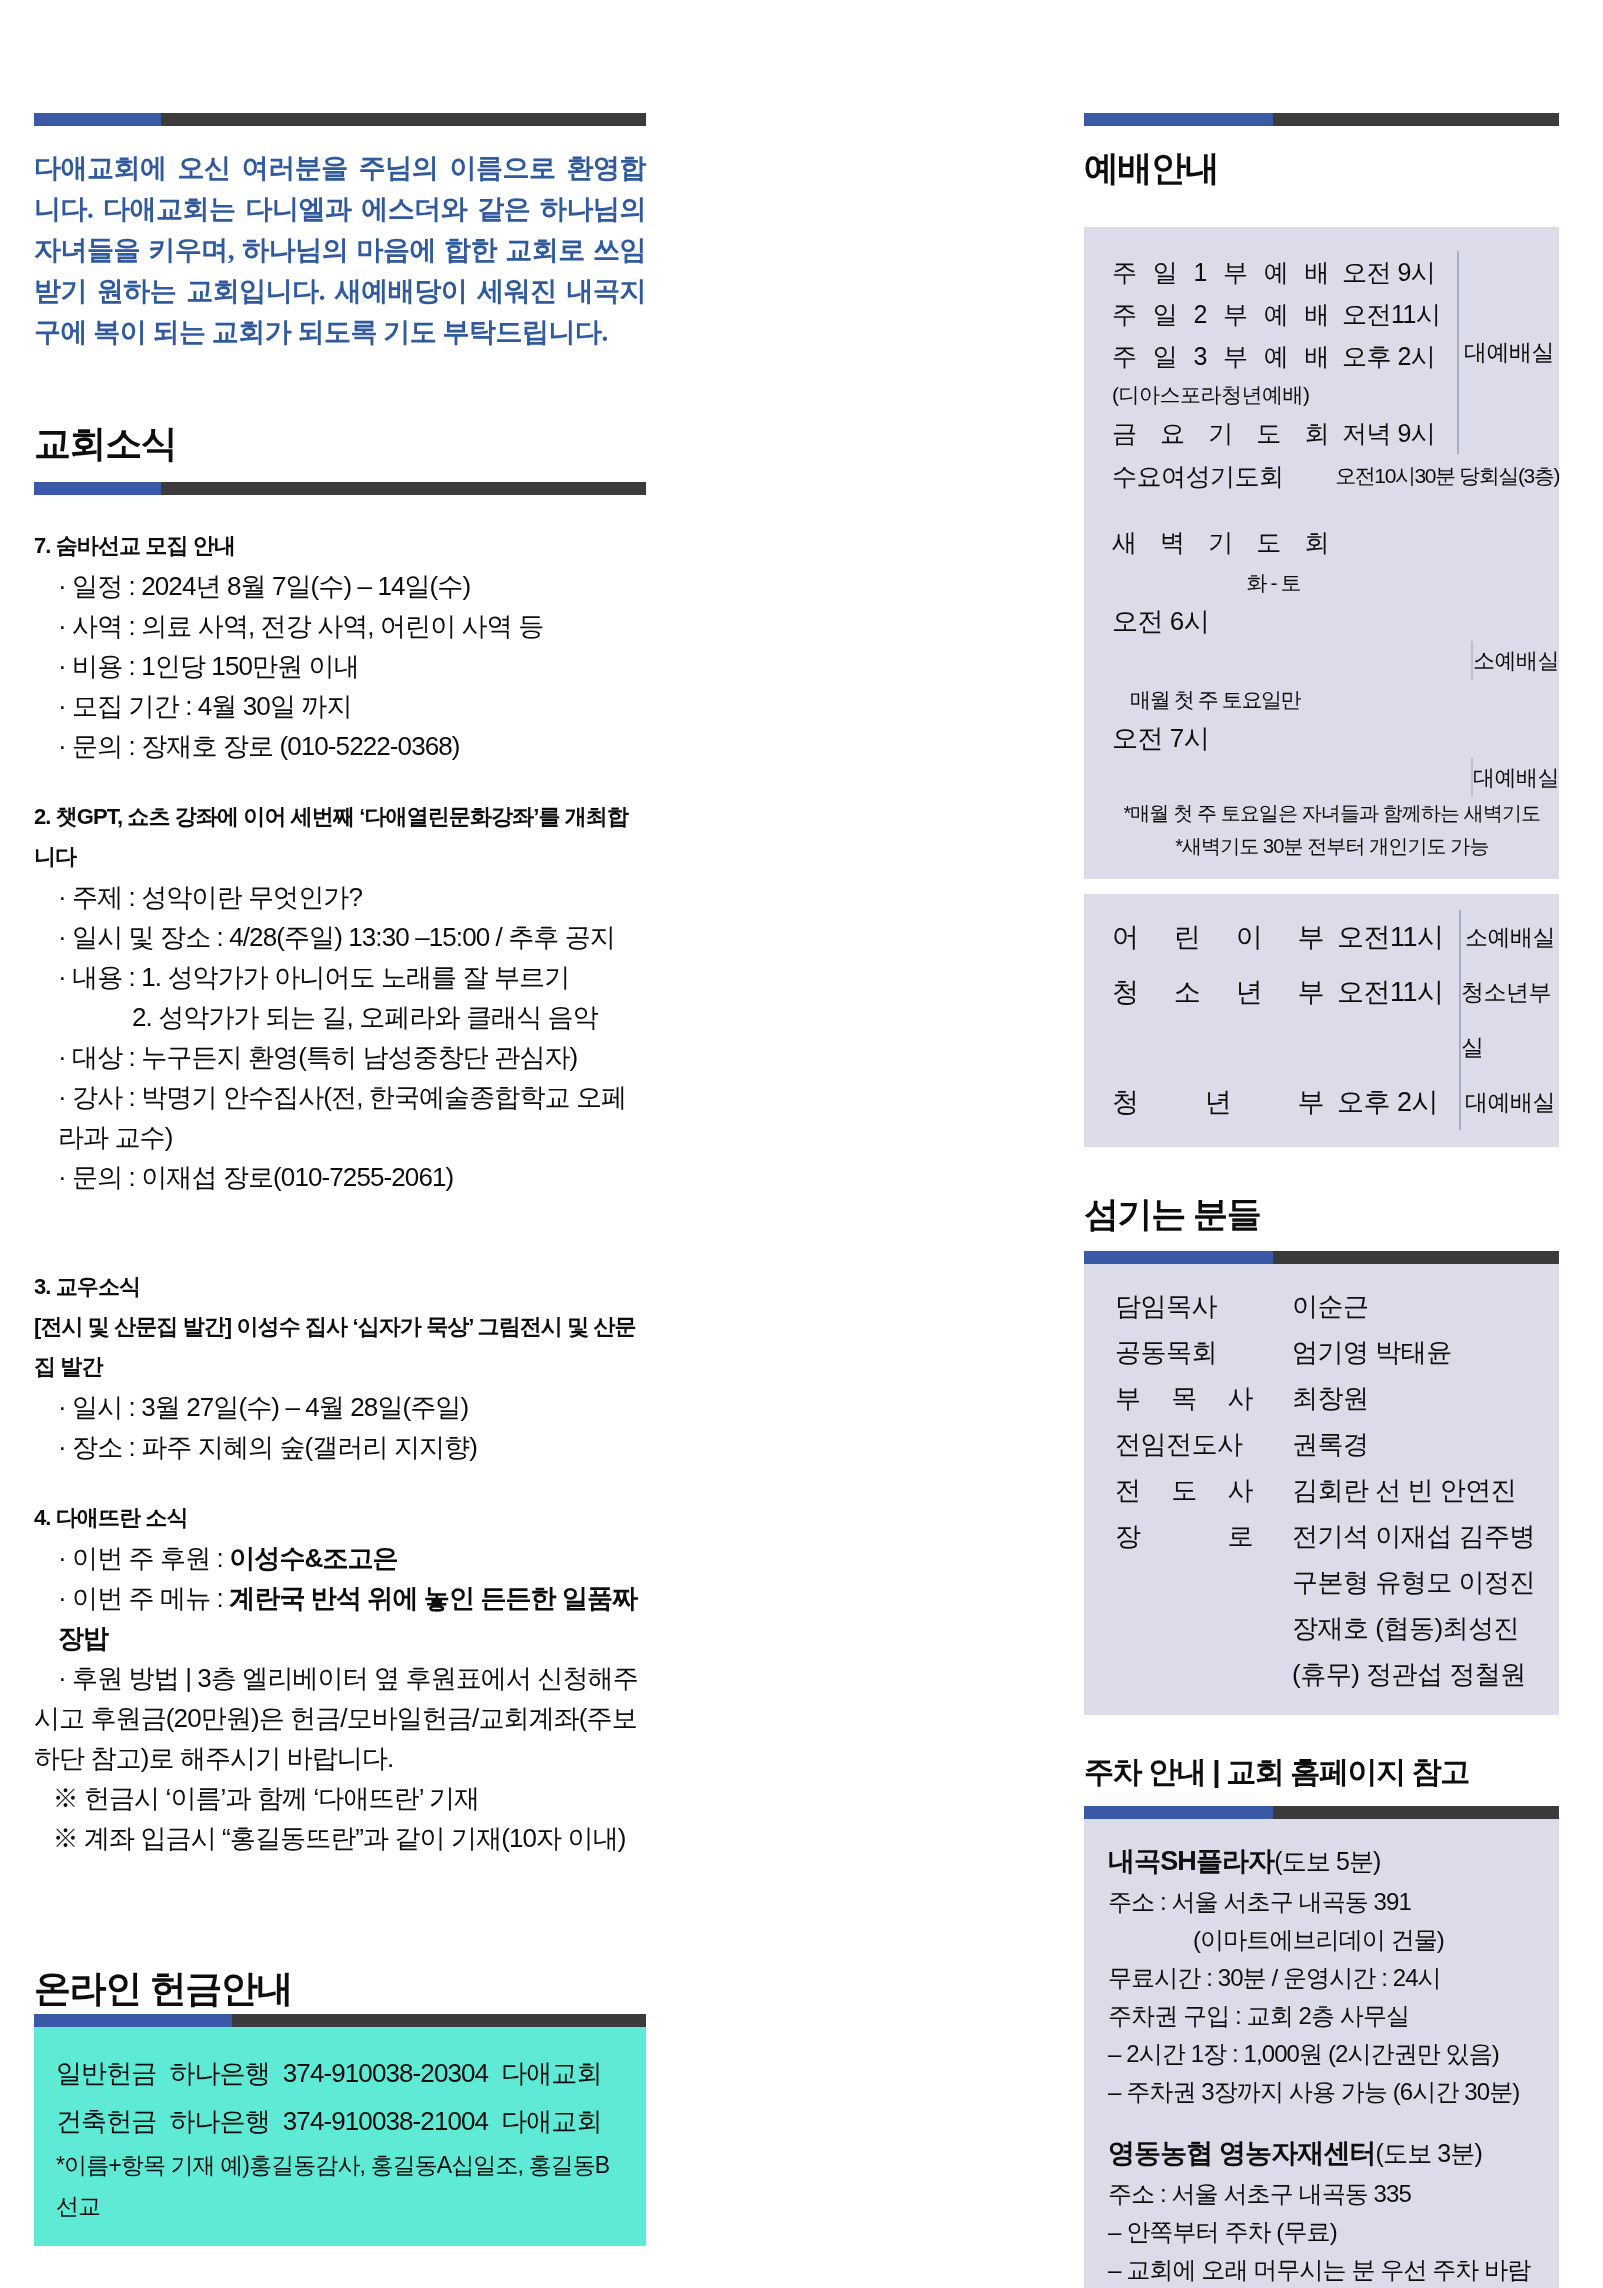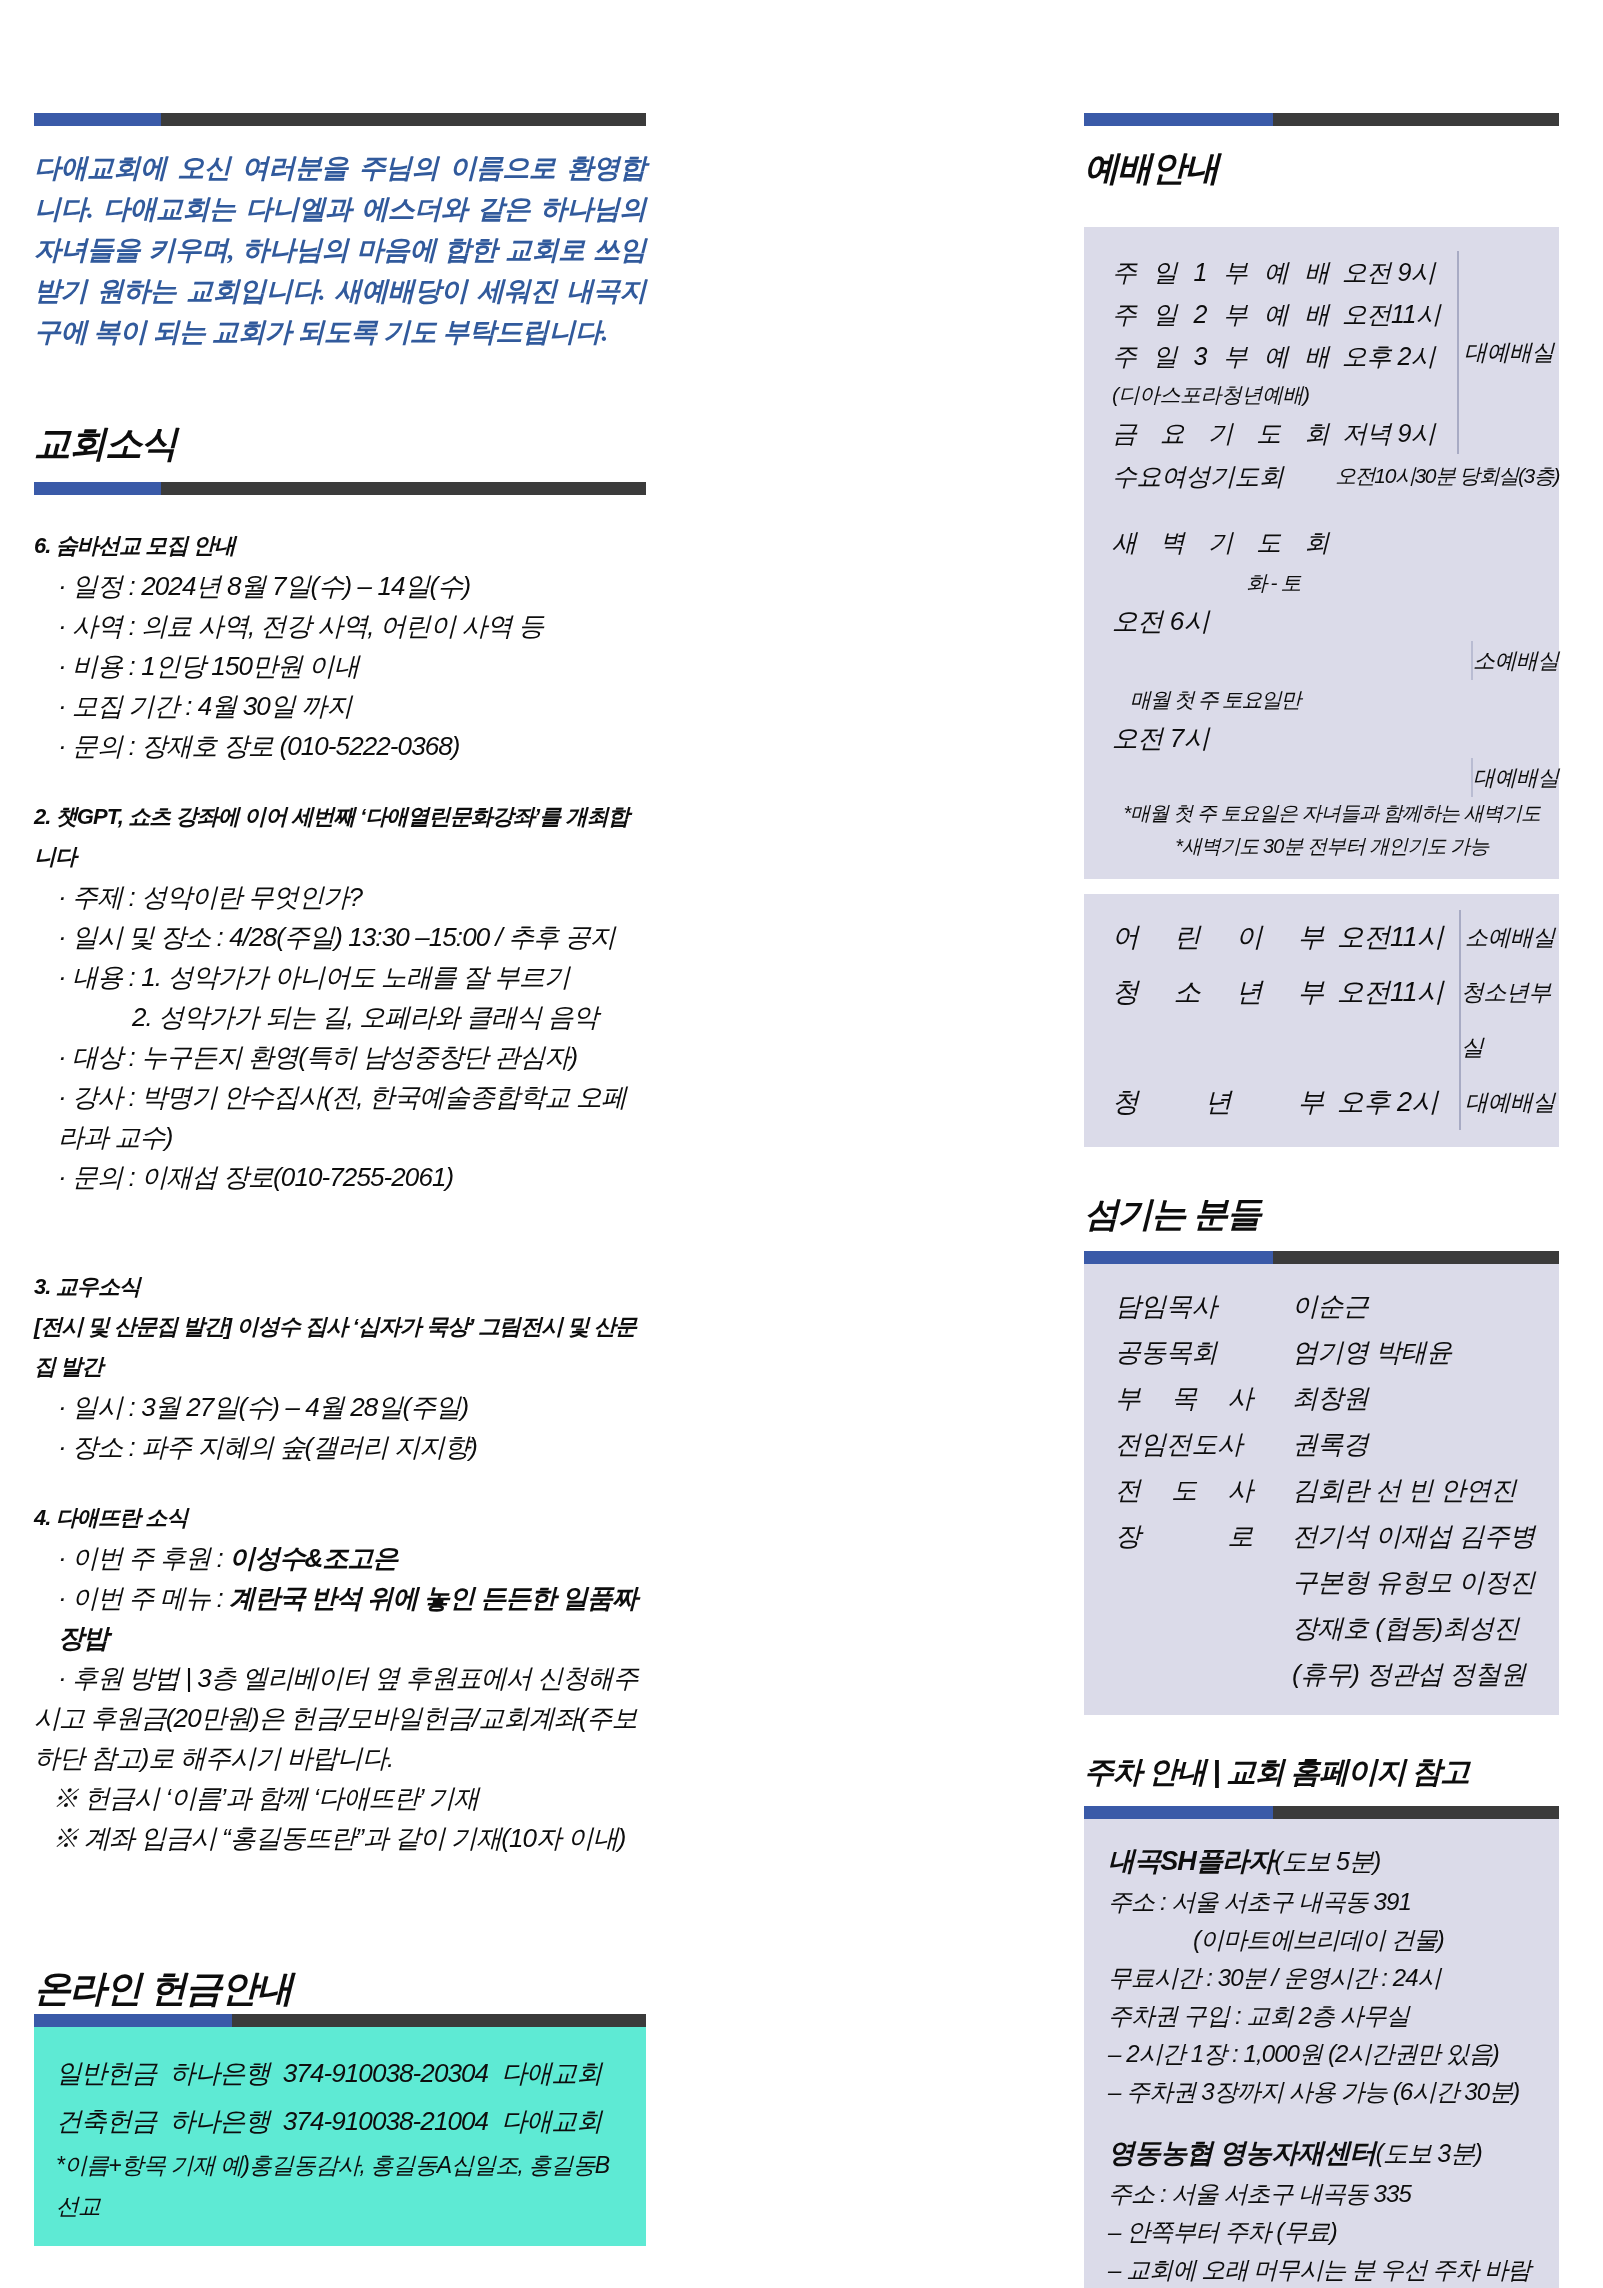--- a/index.html
+++ b/index.html
@@ -1,21 +1,21 @@
 <!DOCTYPE html>
 <html style="font-size:14.8px"><head>
 <meta charset="utf-8">
 <style>
   html,body{margin:0;padding:0;}
   body{
     width:1603px;height:2289px;position:relative;background:#ffffff;
     font-family:"Liberation Sans", sans-serif;color:#0d0d0d;
     letter-spacing:-0.5px;
   }
-  .page{position:absolute;inset:0;overflow:hidden;font-style:italic;}
+  .page{position:absolute;inset:0;overflow:hidden;}
 
   
   .bar{height:13px;background:#3b3b3b;position:relative;}
   .bar::before{content:"";position:absolute;left:0;top:0;bottom:0;background:#3a5aa8;}
   .bar-b138::before{width:127px;}
   .bar-b205::before{width:189px;}
   .bar-b215::before{width:198px;}
 
   
   .col-left{position:absolute;left:34px;top:100px;width:612px;}
@@ -110,21 +110,21 @@
     <div class="bar bar-b138"></div>
 
     <p class="welcome">다애교회에 오신 여러분을 주님의 이름으로 환영합니다. 다애교회는 다니엘과 에스더와 같은 하나님의 자녀들을 키우며, 하나님의 마음에 합한 교회로 쓰임 받기 원하는 교회입니다. 새예배당이 세워진 내곡지구에 복이 되는 교회가 되도록 기도 부탁드립니다.</p>
 
     <h2 class="h-left">교회소식</h2>
     <div class="bar bar-b138"></div>
 
     <div class="news">
 
       <div class="news-item">
-        <div class="nt">6. 숨바선교 모집 안내</div>
+        <div class="nt">7. 숨바선교 모집 안내</div>
         <div class="nl">· 일정 : 2024년 8월 7일(수) – 14일(수)</div>
         <div class="nl">· 사역 : 의료 사역, 전강 사역, 어린이 사역 등</div>
         <div class="nl">· 비용 : 1인당 150만원 이내</div>
         <div class="nl">· 모집 기간 : 4월 30일 까지</div>
         <div class="nl">· 문의 : 장재호 장로 (010-5222-0368)</div>
       </div>
 
       <div class="news-item">
         <div class="nt">2. 챗GPT, 쇼츠 강좌에 이어 세번째 ‘다애열린문화강좌’를 개최합니다</div>
         <div class="nl">· 주제 : 성악이란 무엇인가?</div>

